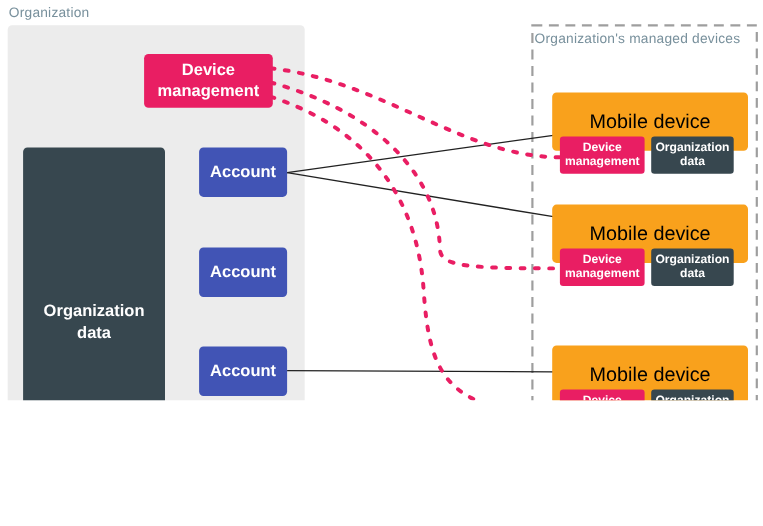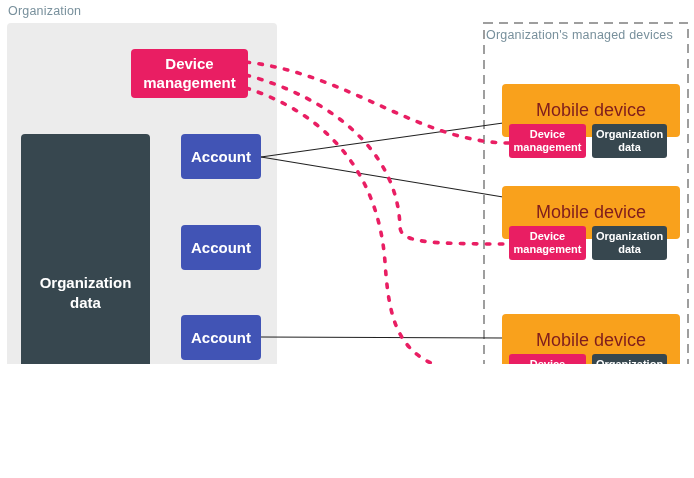--- a/index.html
+++ b/index.html
@@ -43,21 +43,21 @@
   }
   .orgdata-box .wrap{width:104px;}
   .account-box{
     left:181px; width:80px; height:45px; background:var(--indigo);
     border-radius:4px; font-size:15px; font-weight:600;
   }
   .device{position:absolute; left:502px; width:178px; height:74px; z-index:2;}
   .device .body{
     position:absolute; left:0; top:0; width:178px; height:53px;
     background:var(--orange); border-radius:4px; display:flex; align-items:center;
-    justify-content:center; color:#7f1d1d; font-size:18px; font-weight:500;
+    justify-content:center; color:#000000; font-size:18px; font-weight:500;
   }
   .badge{
     position:absolute; top:40px; height:34px; border-radius:3px; display:flex;
     align-items:center; justify-content:center; text-align:center; color:#fff;
     font-size:11px; font-weight:700; line-height:1.2;
   }
   .badge.pink{left:7px; width:77px; background:var(--pink);}
   .badge.dark{left:90px; width:75px; background:var(--slate);}
 </style>
 </head>

